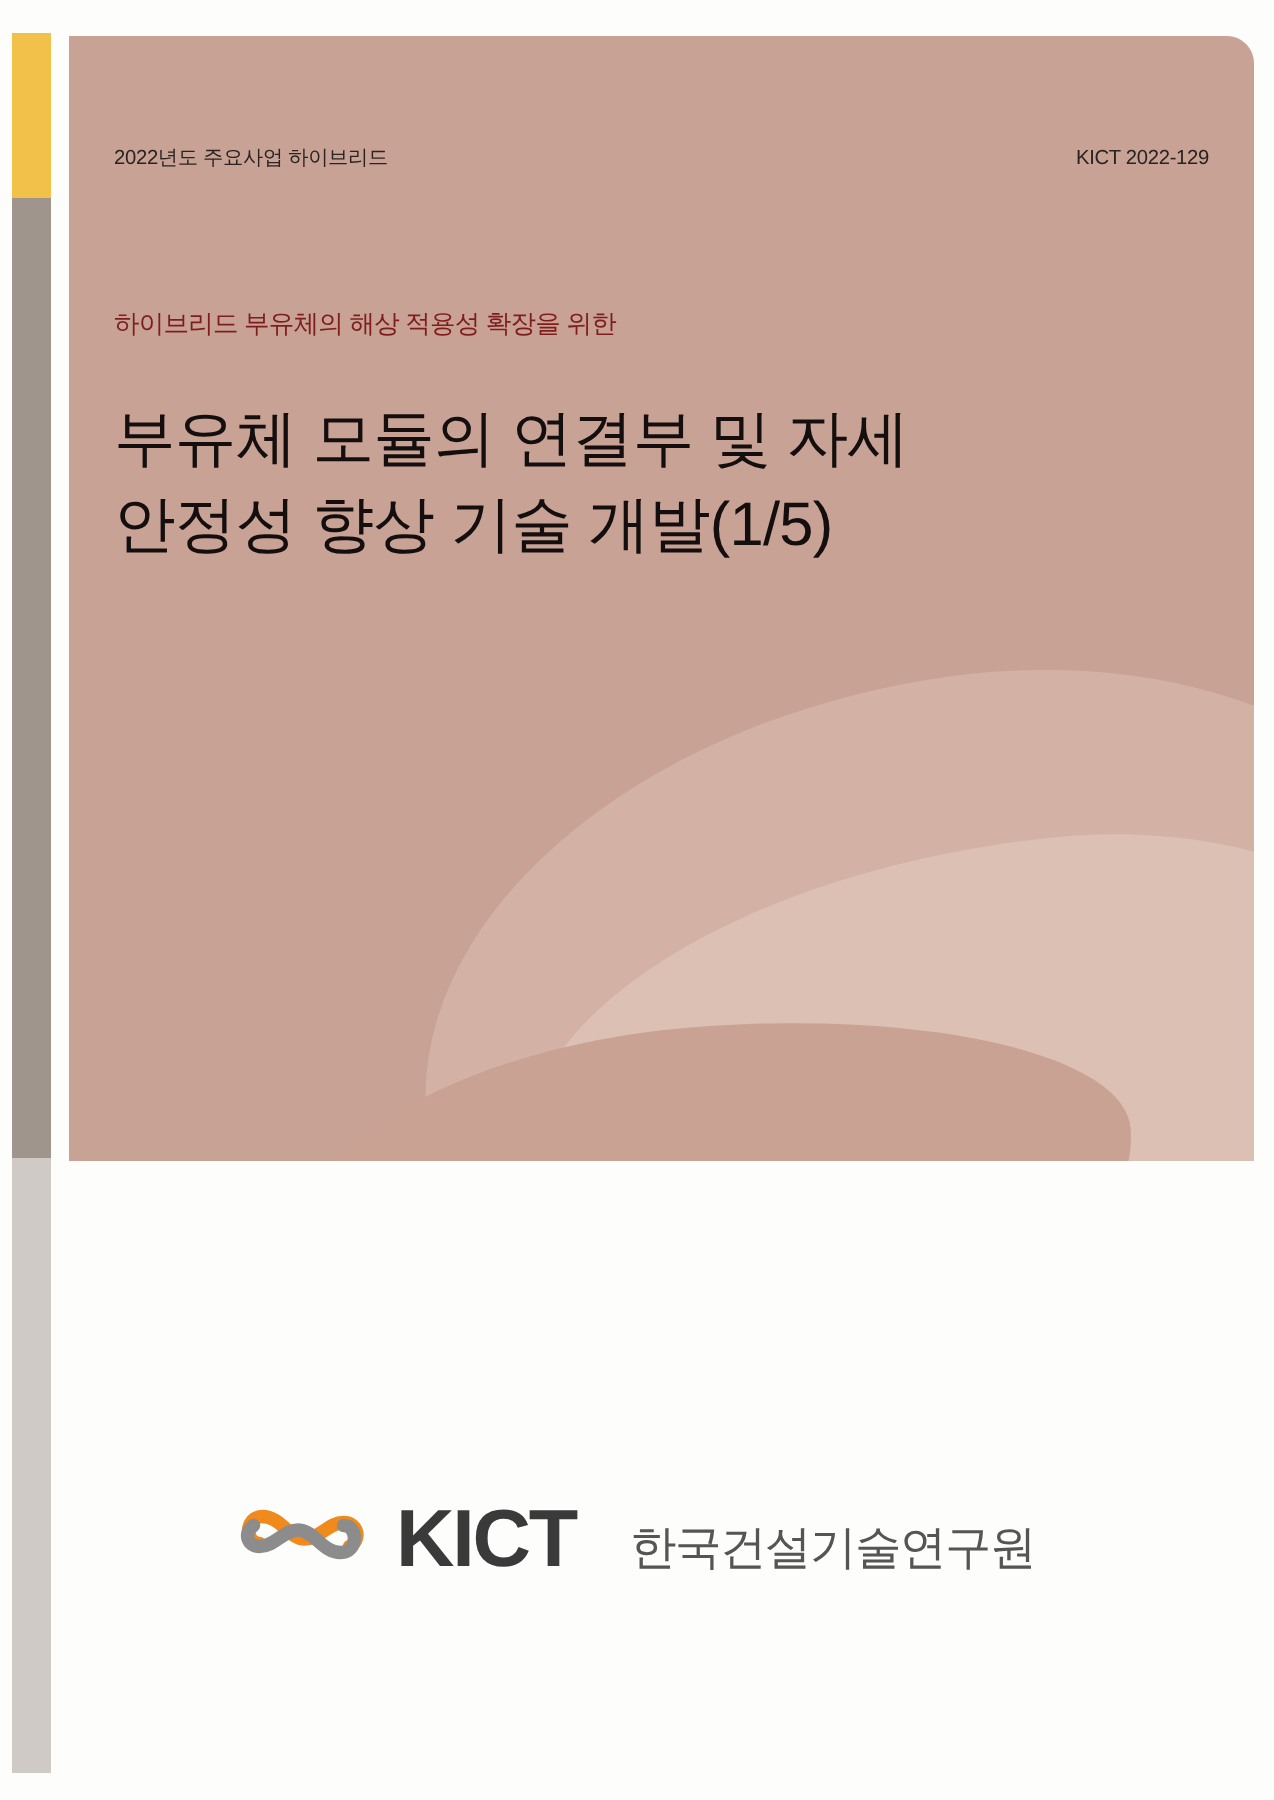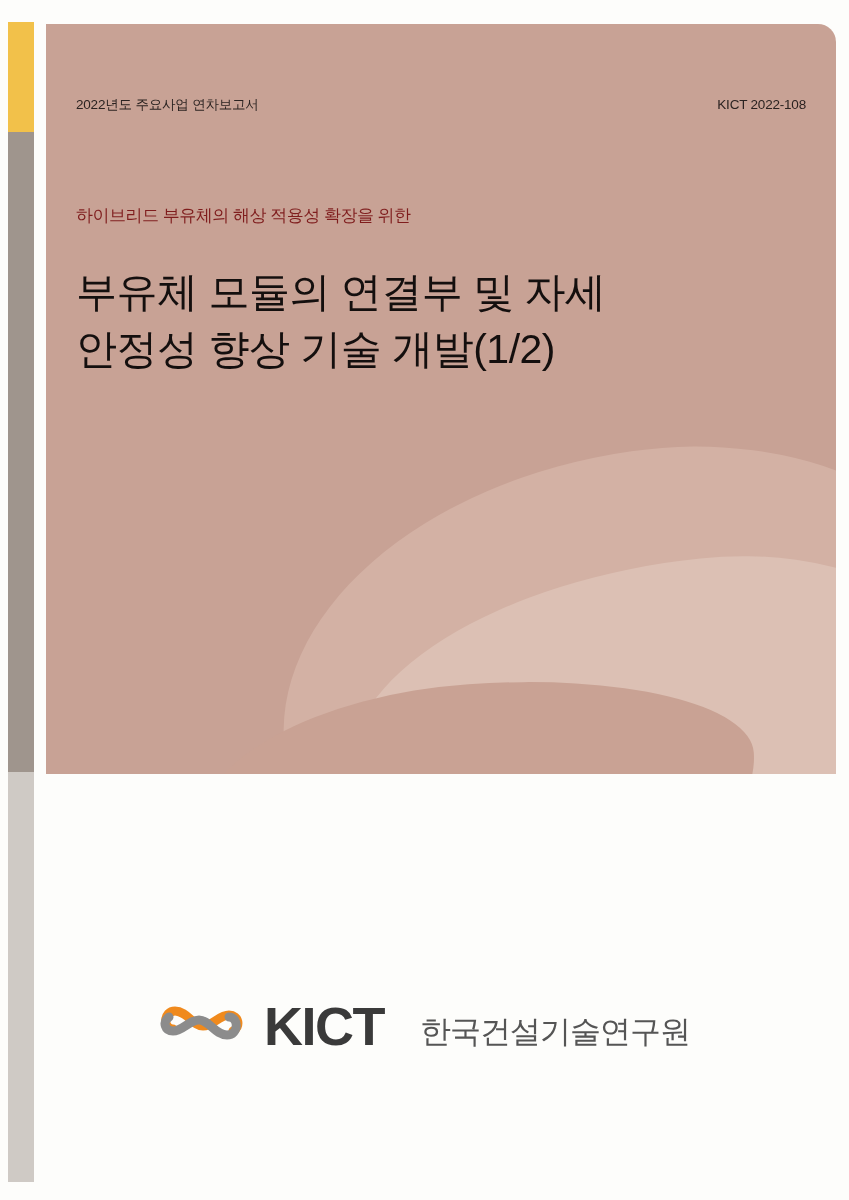--- a/index.html
+++ b/index.html
@@ -200,27 +200,27 @@
   <div class="spine-gray"></div>
   <div class="spine-gray-light"></div>
 
   <div class="cover-block">
     <div class="swoosh1"></div>
     <div class="swoosh2"></div>
     <div class="swoosh3"></div>
 
     <div class="cover-inner">
       <div class="hdr-row">
-        <span>2022년도 주요사업 연차보고서</span>
-        <span>KICT 2022-108</span>
+        <span>2022년도 주요사업 하이브리드</span>
+        <span>KICT 2022-129</span>
       </div>
 
       <div class="title-ko-sub">하이브리드 부유체의 해상 적용성 확장을 위한</div>
       <div class="title-ko-main">부유체 모듈의 연결부 및 자세
-안정성 향상 기술 개발(1/2)</div>
+안정성 향상 기술 개발(1/5)</div>
     </div>
   </div>
 
 
   <div class="logo-wrap">
     <div class="logo-inner">
       <div class="logo-mark">
         <svg width="86" height="62" viewBox="0 0 86 62" xmlns="http://www.w3.org/2000/svg">
           <path d="M14 34 C4 34 4 16 16 16 C28 16 34 31 44 31 C54 31 60 20 70 20 C80 20 82 32 74 36" fill="none" stroke="#f08a1d" stroke-width="9" stroke-linecap="round"></path>
           <path d="M70 22 C80 22 80 40 68 40 C56 40 50 25 40 25 C30 25 24 36 14 36 C6 36 3 27 10 22" fill="none" stroke="#8c8c8c" stroke-width="9" stroke-linecap="round"></path>

